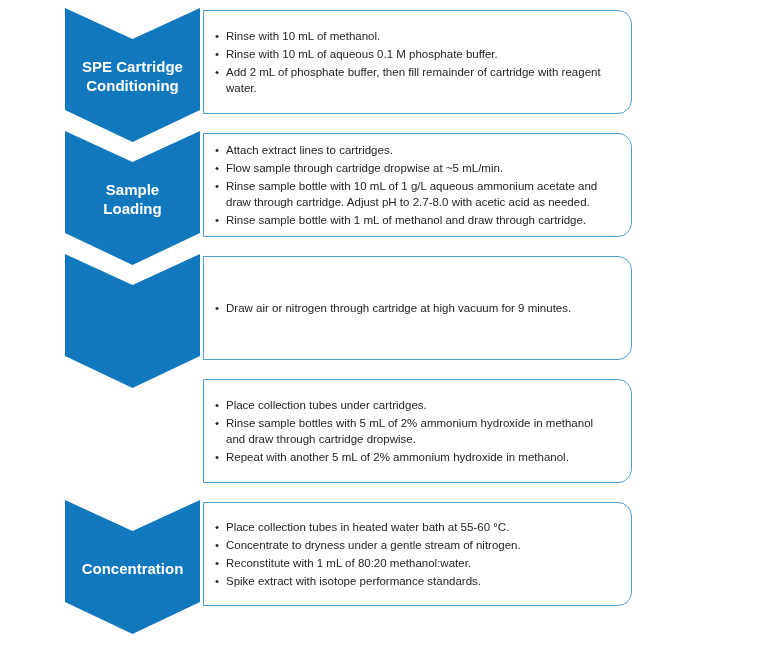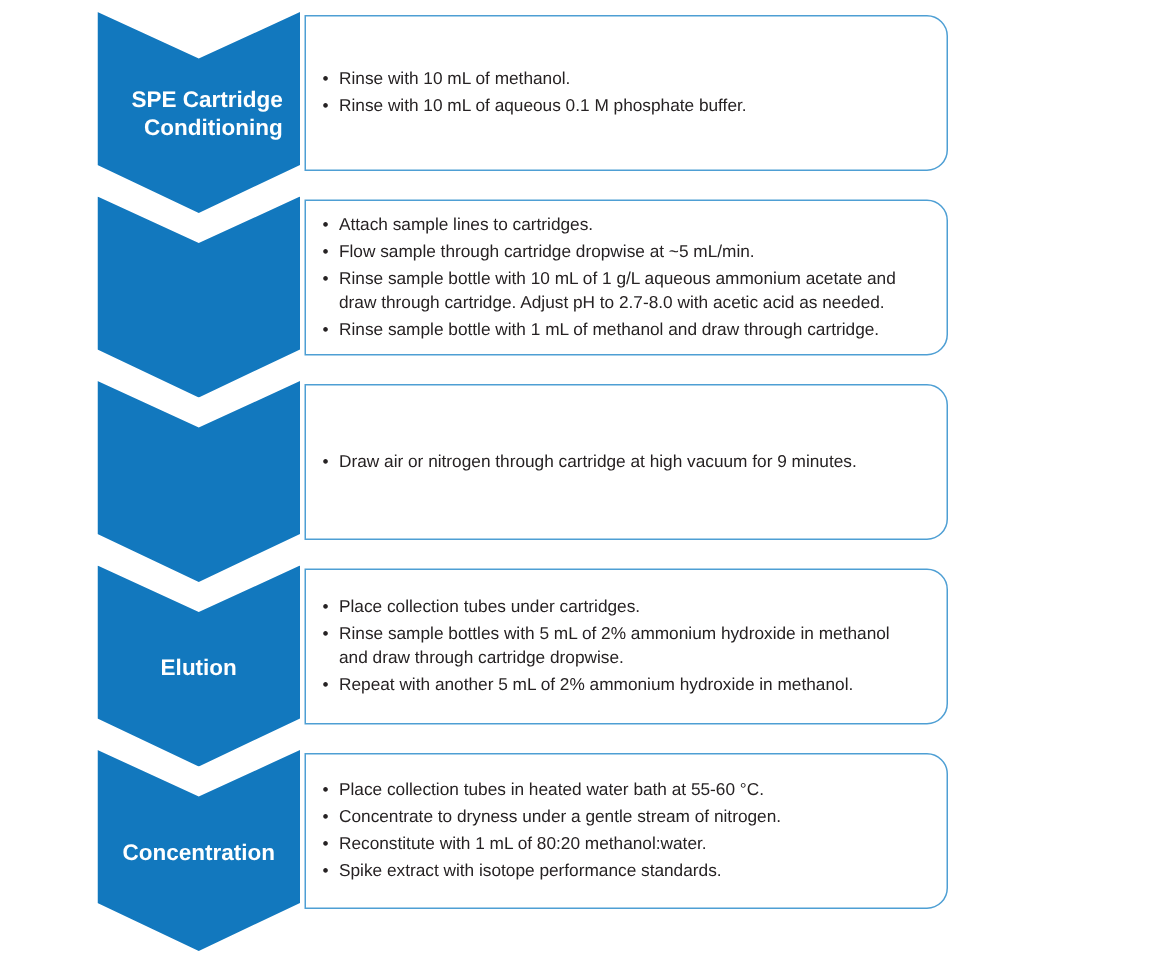--- a/index.html
+++ b/index.html
@@ -26,21 +26,21 @@
   .chevron svg { position: absolute; left: 0; top: 0; width: 135px; height: 134px; display: block; }
   .chevron-label {
     position: absolute;
     left: 0;
     top: 33px;
     width: 135px;
     height: 70px;
     display: flex;
     align-items: center;
     justify-content: center;
-    text-align: right;
+    text-align: center;
     color: #ffffff;
     font-weight: bold;
     font-size: 15px;
     line-height: 19px;
   }
   .chevron-label span { display: inline-block; max-width: 112px; }
   .step-box {
     position: absolute;
     left: 203px;
     top: 2px;
@@ -83,33 +83,37 @@
         <polygon points="0,0 67.5,31 135,0 135,102 67.5,134 0,102" fill="#1278BE"></polygon>
       </svg>
       <div class="chevron-label">
         <span>SPE Cartridge Conditioning</span>
       </div>
     </div>
     <div class="step-box">
       <ul class="bullet-list">
         <li>Rinse with 10 mL of methanol.</li>
         <li>Rinse with 10 mL of aqueous 0.1 M phosphate buffer.</li>
+        <li>Add 2 mL of phosphate buffer, then fill remainder of cartridge with reagent water.</li>
       </ul>
     </div>
   </div>
 
   <div class="step-row" style="top:131px">
     <div class="chevron">
       <svg viewBox="0 0 135 134" preserveAspectRatio="none">
         <polygon points="0,0 67.5,31 135,0 135,102 67.5,134 0,102" fill="#1278BE"></polygon>
       </svg>
+      <div class="chevron-label">
+        <span>Sample Loading</span>
+      </div>
     </div>
     <div class="step-box">
       <ul class="bullet-list">
-        <li>Attach sample lines to cartridges.</li>
+        <li>Attach extract lines to cartridges.</li>
         <li>Flow sample through cartridge dropwise at ~5 mL/min.</li>
         <li>Rinse sample bottle with 10 mL of 1 g/L aqueous ammonium acetate and draw through cartridge. Adjust pH to 2.7-8.0 with acetic acid as needed.</li>
         <li>Rinse sample bottle with 1 mL of methanol and draw through cartridge.</li>
       </ul>
     </div>
   </div>
 
   <div class="step-row" style="top:254px">
     <div class="chevron">
       <svg viewBox="0 0 135 134" preserveAspectRatio="none">
@@ -117,28 +121,20 @@
       </svg>
     </div>
     <div class="step-box">
       <ul class="bullet-list">
         <li>Draw air or nitrogen through cartridge at high vacuum for 9 minutes.</li>
       </ul>
     </div>
   </div>
 
   <div class="step-row" style="top:377px">
-    <div class="chevron">
-      <svg viewBox="0 0 135 134" preserveAspectRatio="none">
-        <polygon points="0,0 67.5,31 135,0 135,102 67.5,134 0,102" fill="#1278BE"></polygon>
-      </svg>
-      <div class="chevron-label">
-        <span>Elution</span>
-      </div>
-    </div>
     <div class="step-box">
       <ul class="bullet-list">
         <li>Place collection tubes under cartridges.</li>
         <li>Rinse sample bottles with 5 mL of 2% ammonium hydroxide in methanol and draw through cartridge dropwise.</li>
         <li>Repeat with another 5 mL of 2% ammonium hydroxide in methanol.</li>
       </ul>
     </div>
   </div>
 
   <div class="step-row" style="top:500px">

